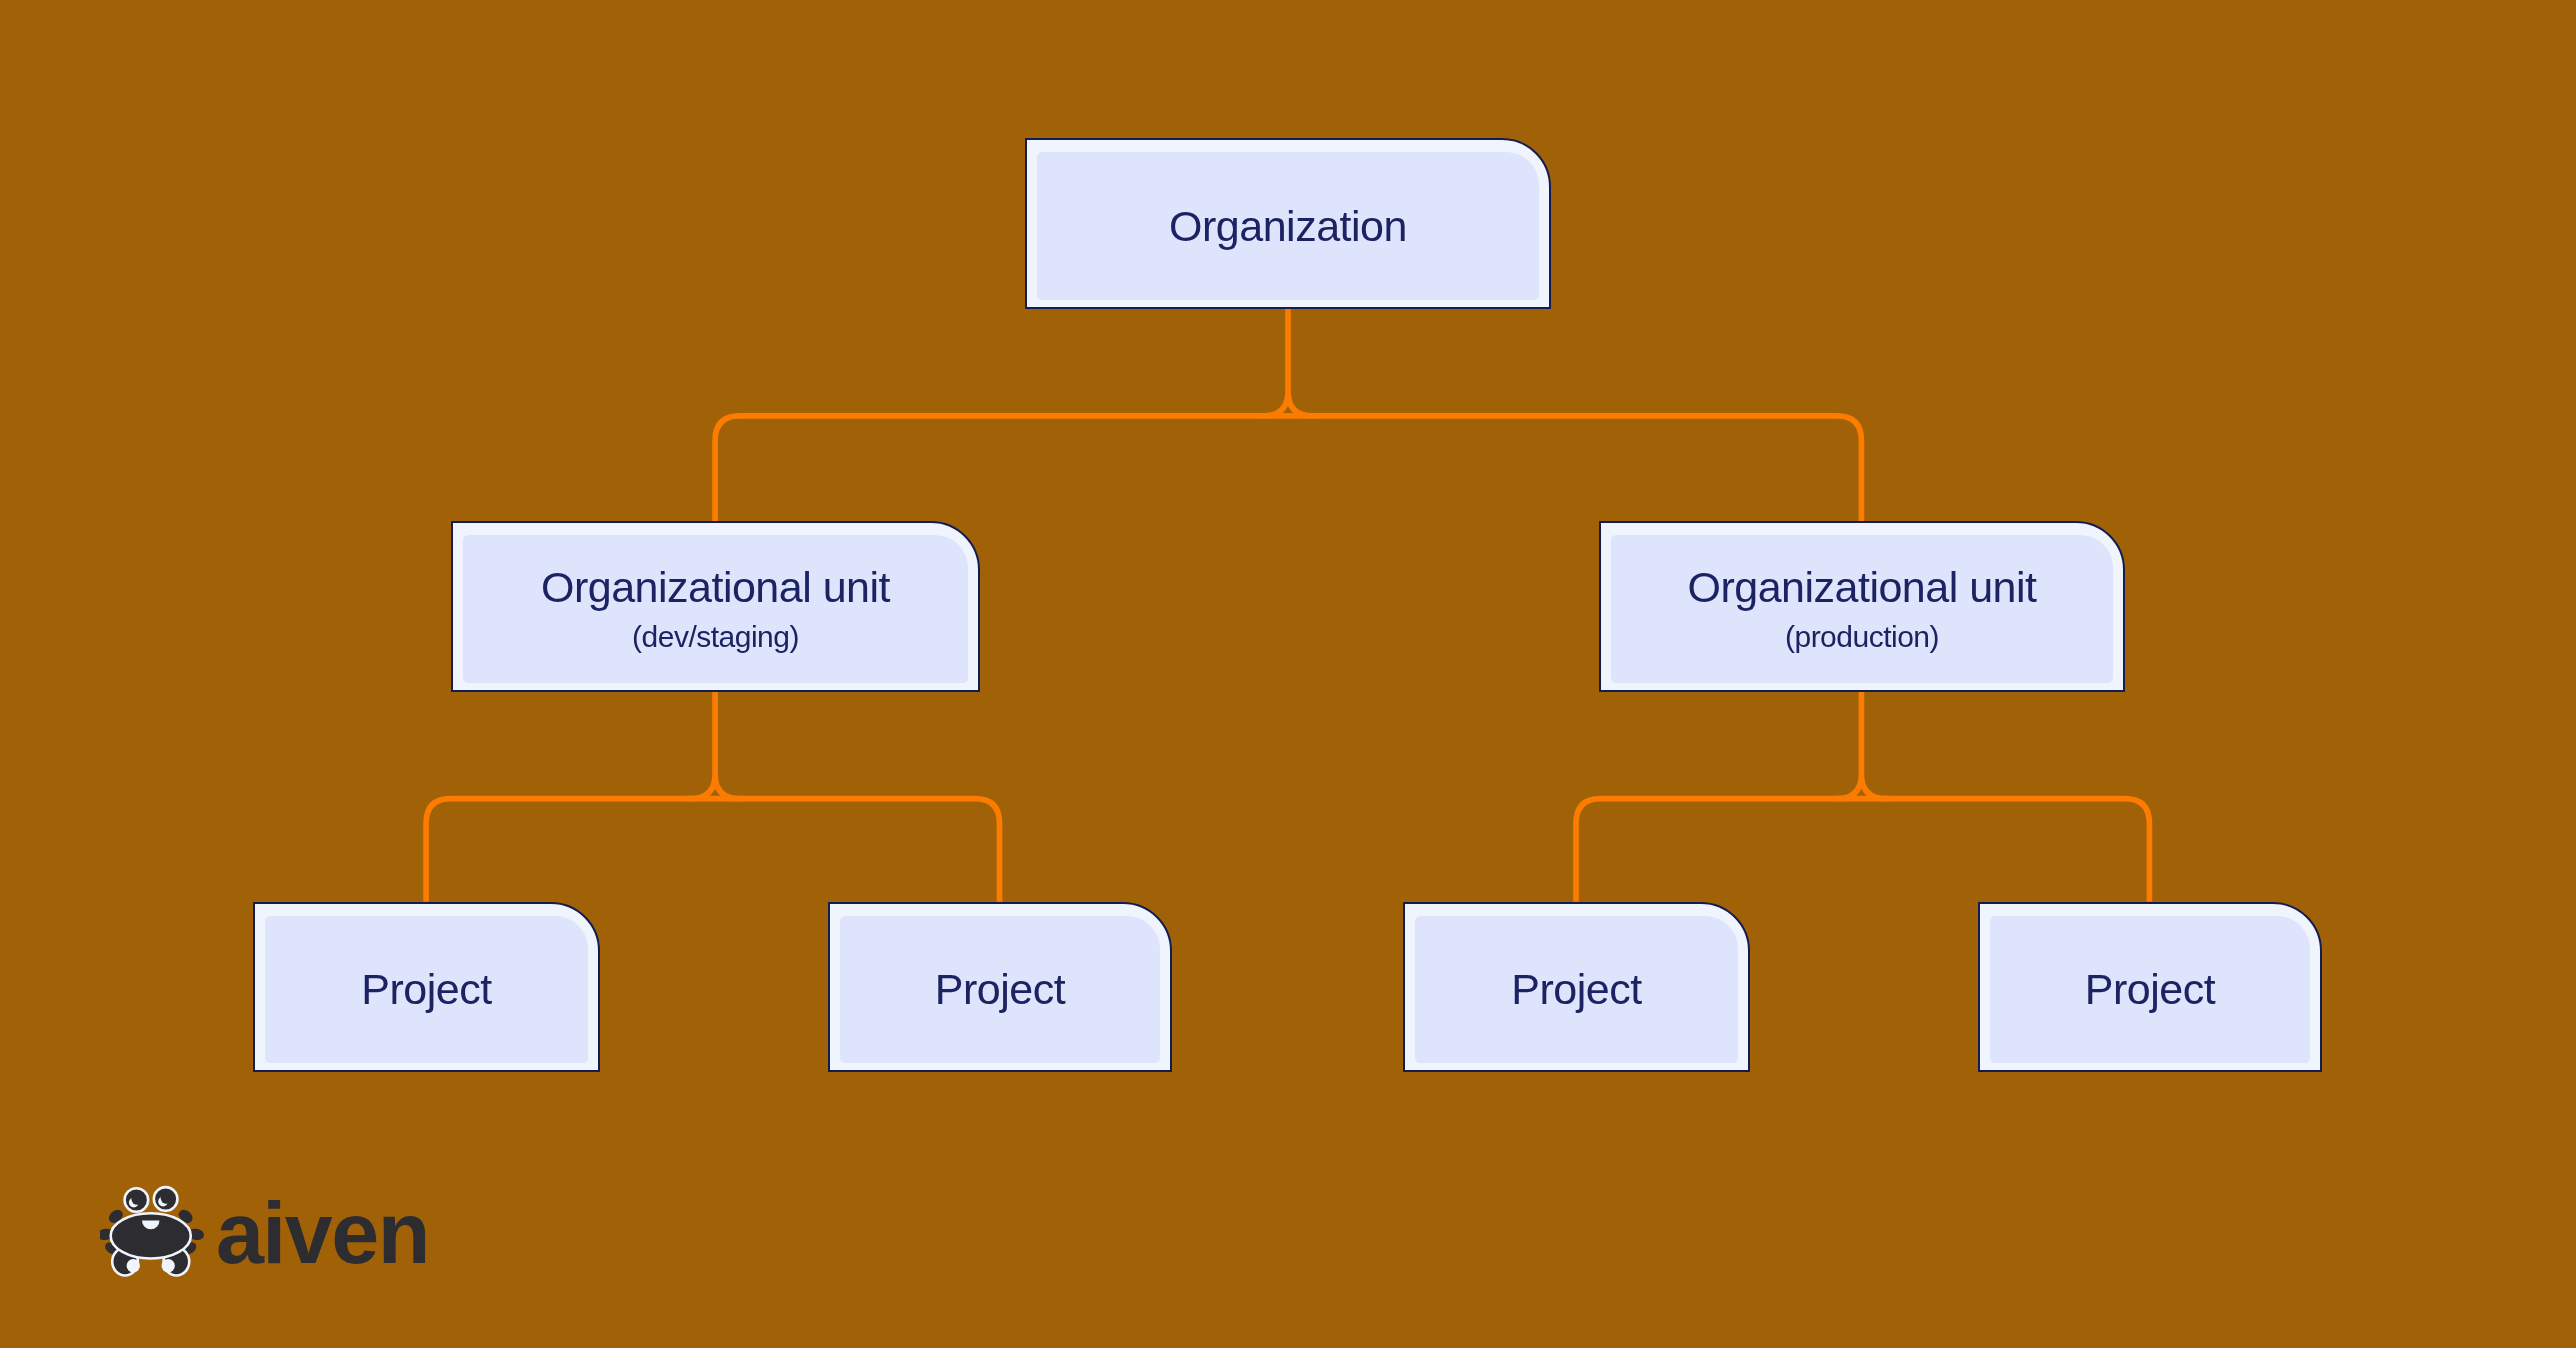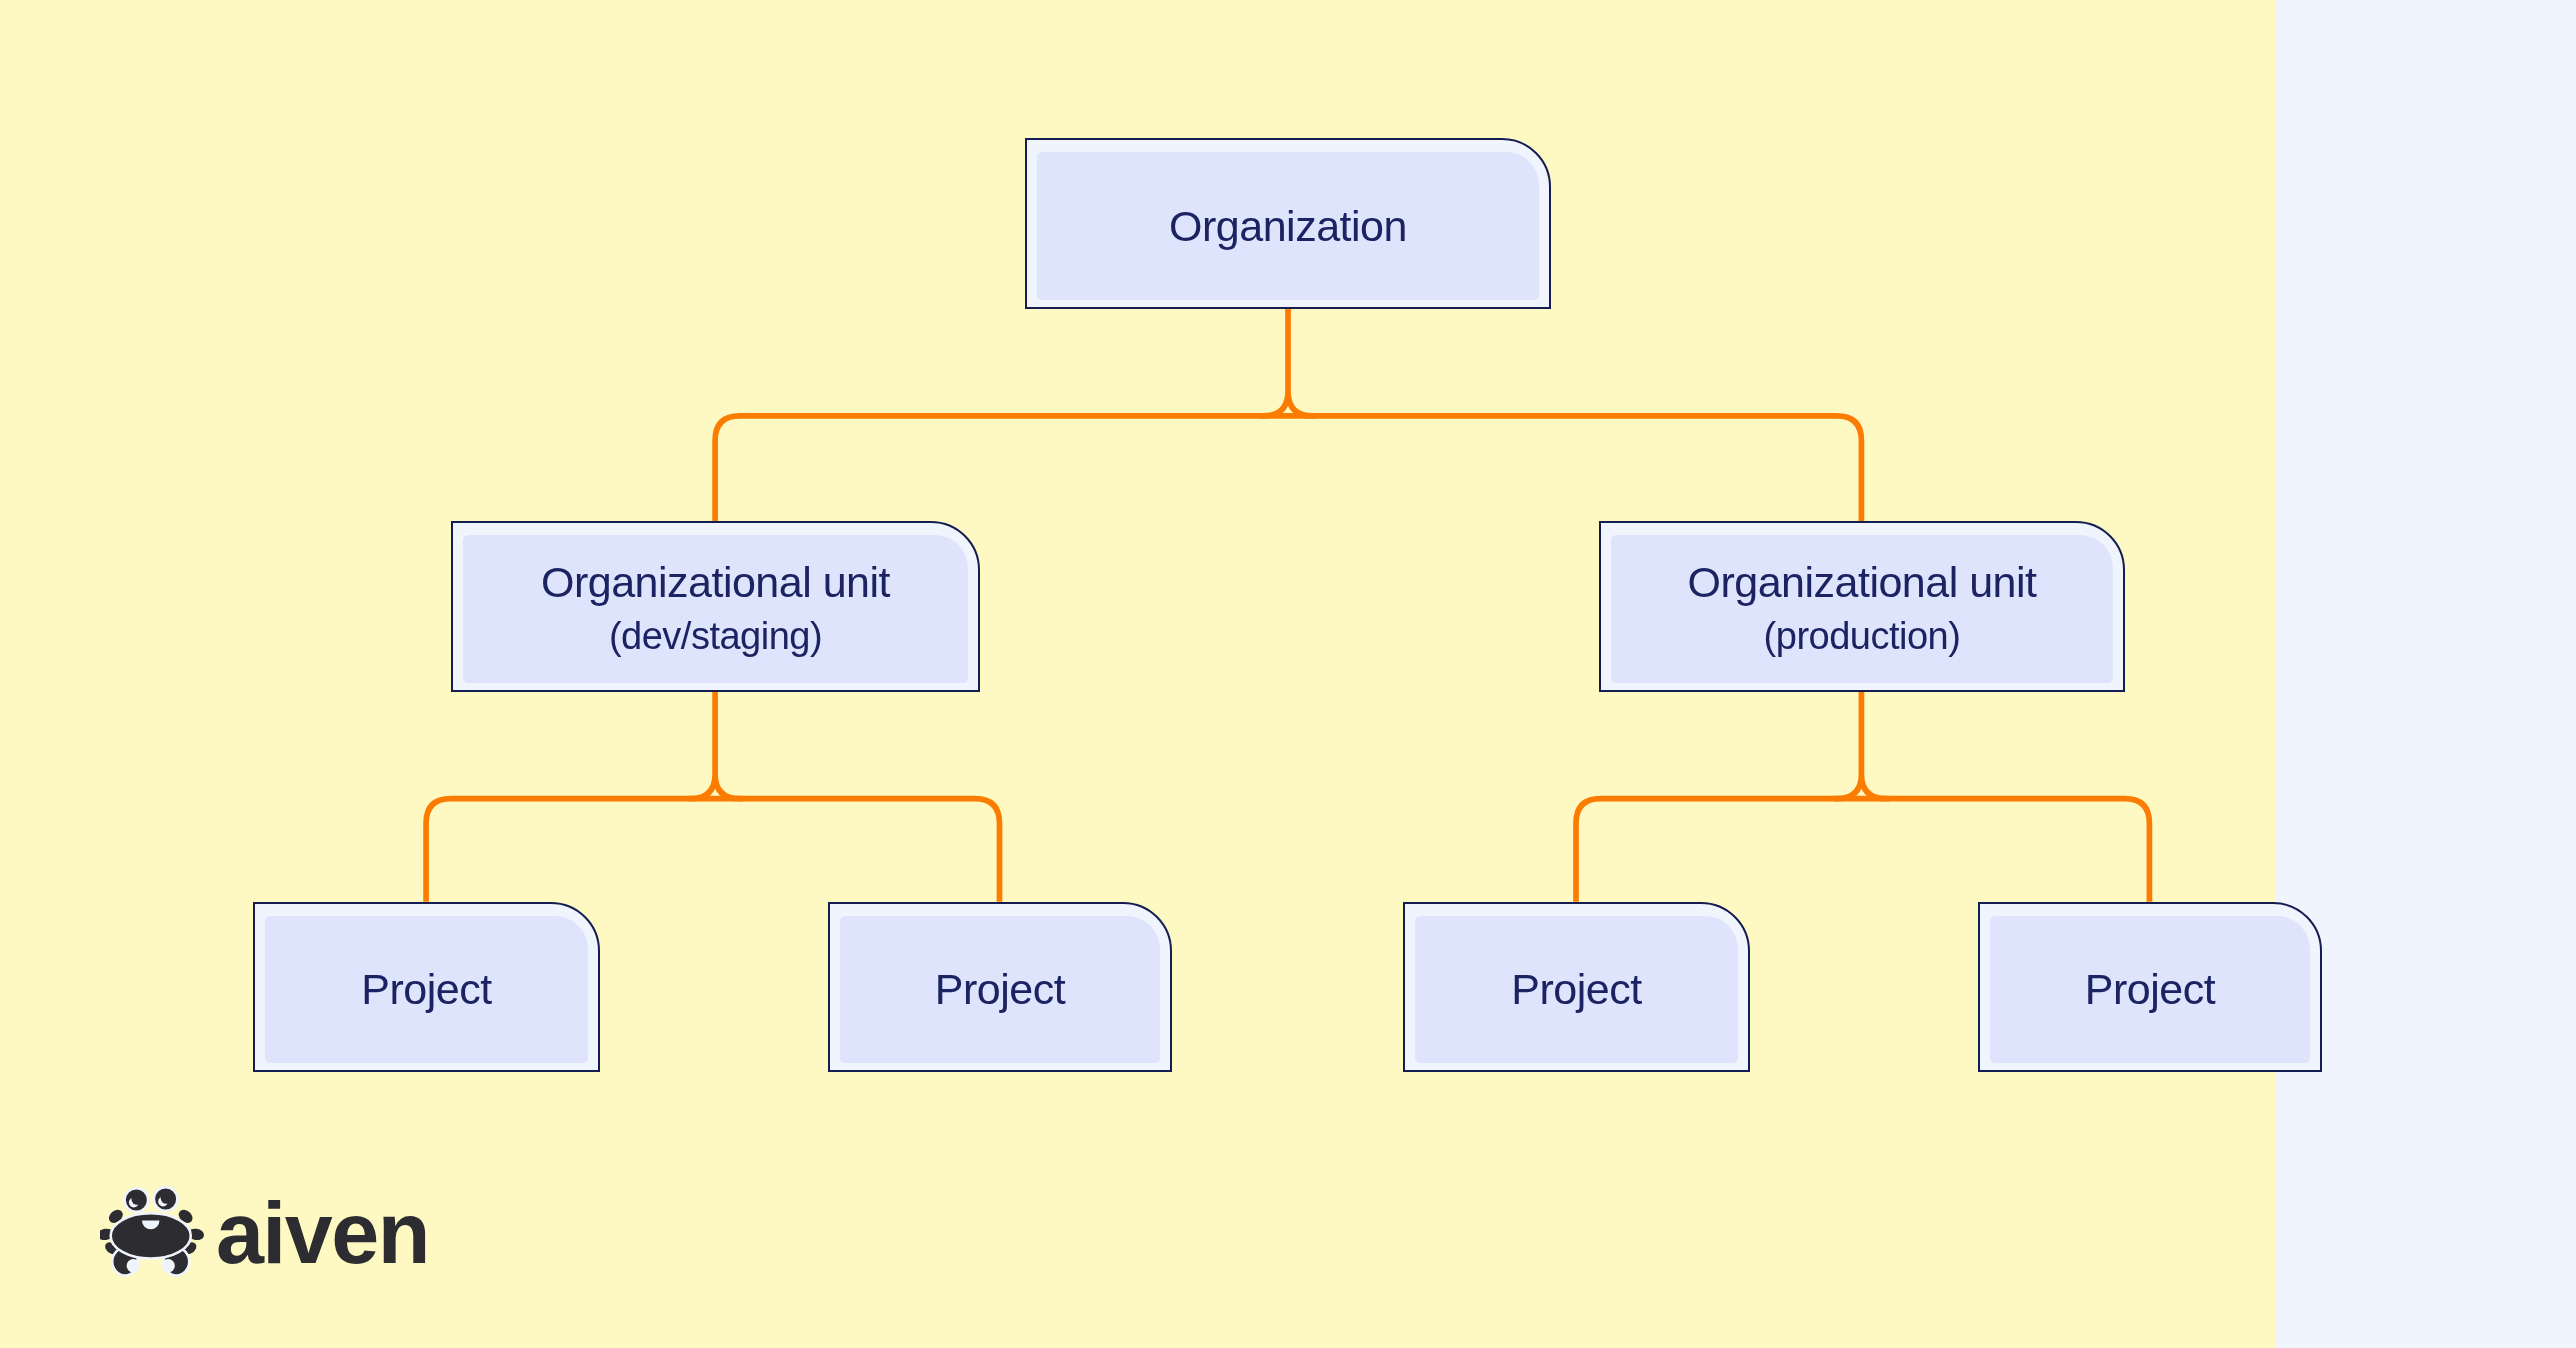--- a/index.html
+++ b/index.html
@@ -6,23 +6,23 @@
     margin: 0;
     padding: 0;
     width: 2576px;
     height: 1349px;
     overflow: hidden;
     background: #f0f4fd;
     font-family: "Liberation Sans", sans-serif;
   }
   #canvas {
     position: relative;
-    width: 2276px;
+    width: 2576px;
     height: 1349px;
-    background: #fef9c3;
+    background: #a16207;
   }
   #connectors {
     position: absolute;
     left: 0; top: 0;
     width: 2576px;
     height: 1349px;
   }
   #connectors path {
     stroke: #fb7c00;
     stroke-width: 11;
@@ -47,21 +47,21 @@
   }
   .node-label {
     color: #1c2363;
     font-size: 43px;
     line-height: 1.15;
     letter-spacing: -0.5px;
     white-space: nowrap;
   }
   .node-sublabel {
     color: #1c2363;
-    font-size: 38px;
+    font-size: 30px;
     line-height: 1.25;
     letter-spacing: -0.5px;
     white-space: nowrap;
     margin-top: 6px;
   }
   #logo {
     position: absolute;
     left: 100px;
     top: 1182px;
   }

